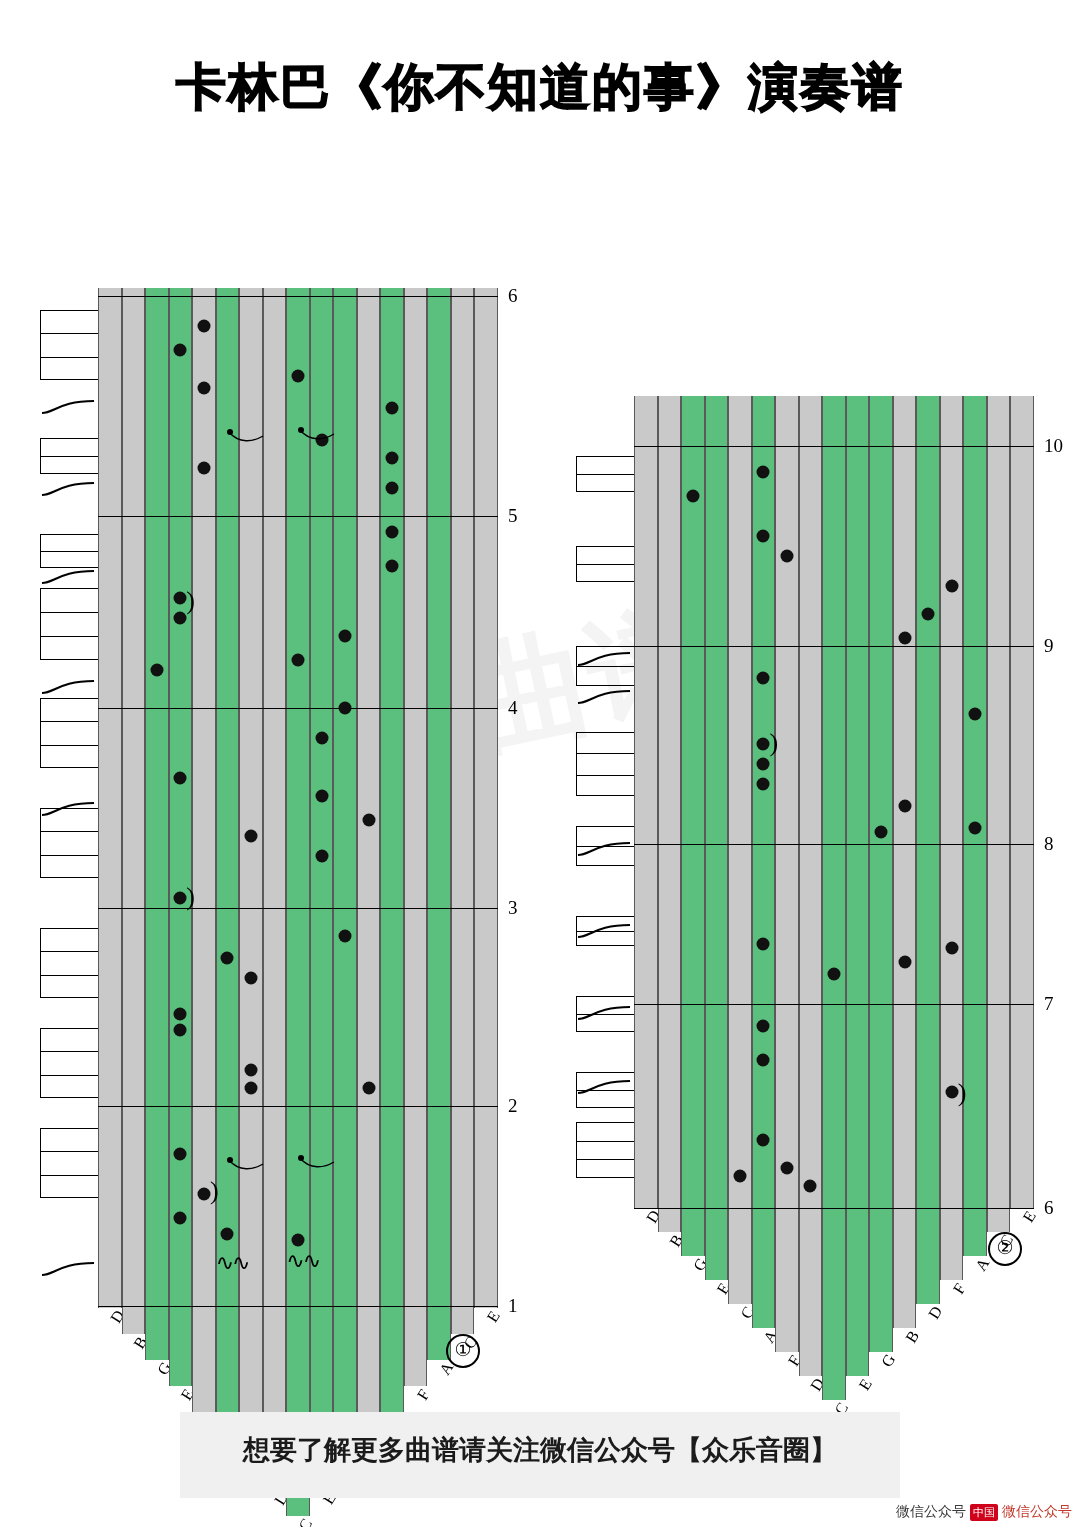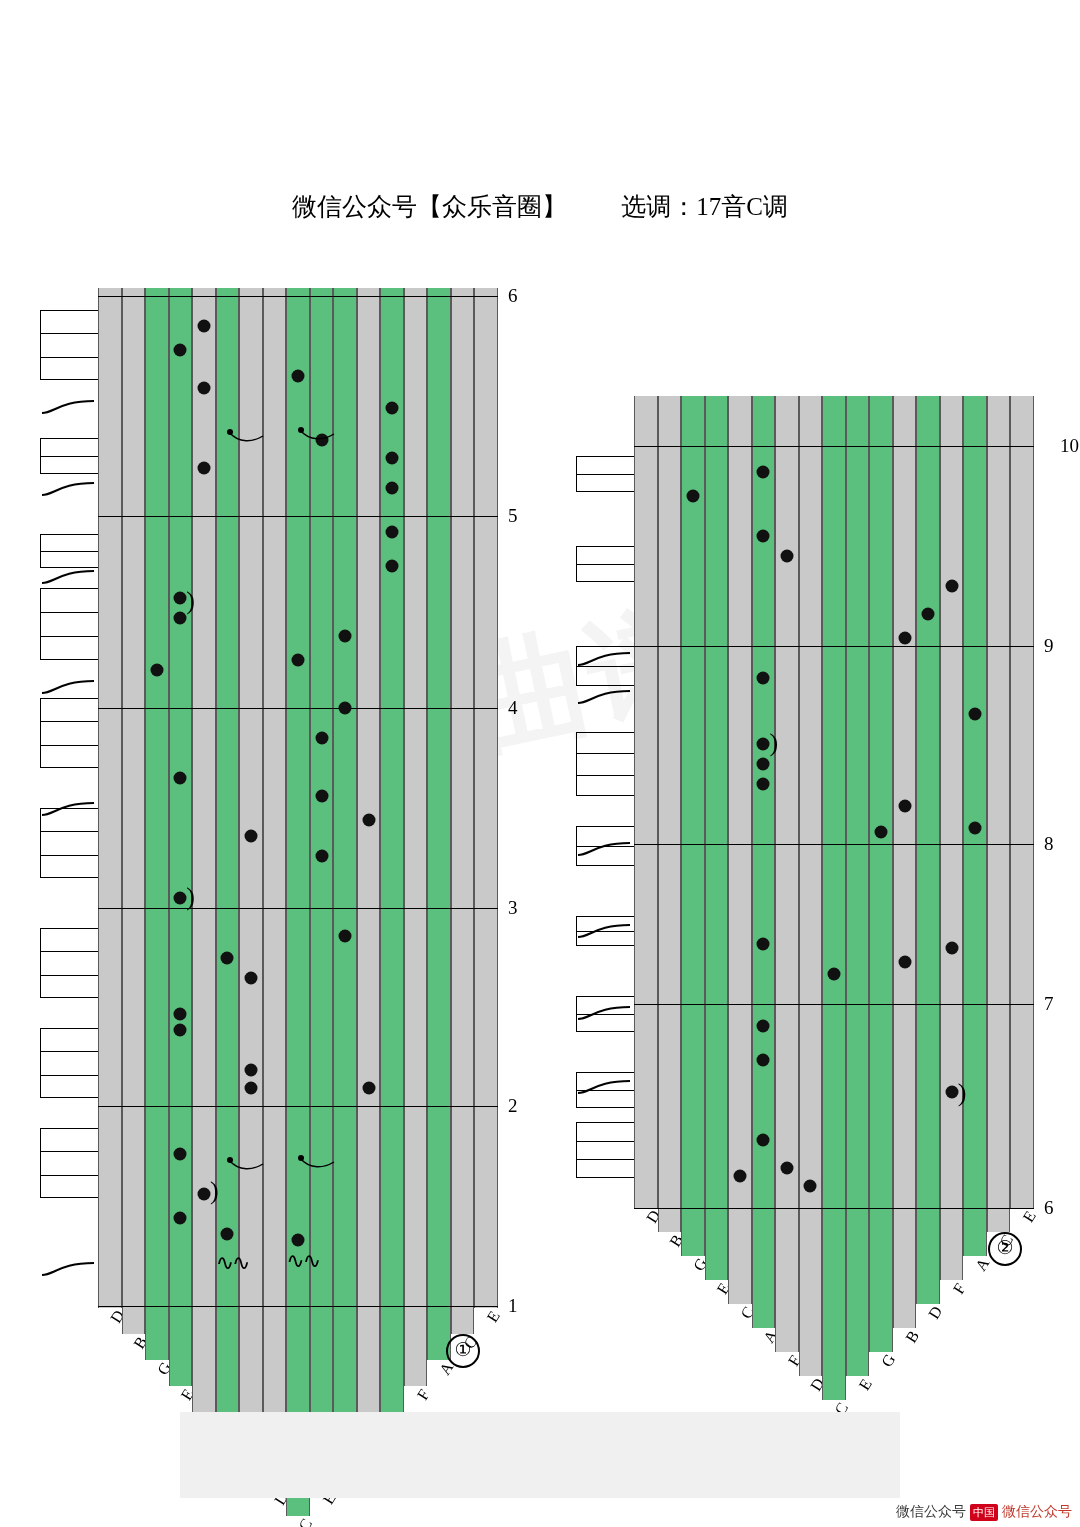--- a/index.html
+++ b/index.html
@@ -170,25 +170,22 @@
     pointer-events: none;
   }
 </style>
 </head>
 <body>
 
 <div class="page">
 
   <div class="watermark">曲谱</div>
 
-
-  <div class="subtitle-row">
-    <span class="wechat">微信公众号【众乐音圈】</span>
-    <span>选调：17音C调</span>
-  </div>
+  <div class="title">卡林巴《你不知道的事》演奏谱</div>
+
 
   <div class="tab" id="tab1" style="left:98px; top:288px; width:400px; height:1020px;">
       <div class="key grey" style="left: 0px; width: 23.5294px; height: 1020px;"></div>
       <div class="keylabel" style="left: 11.7647px; top: 1024px;">D</div>
       <div class="key grey" style="left: 23.5294px; width: 23.5294px; height: 1046px;"></div>
       <div class="keylabel" style="left: 35.2941px; top: 1050px;">B</div>
       <div class="key green" style="left: 47.0588px; width: 23.5294px; height: 1072px;"></div>
       <div class="keylabel" style="left: 58.8235px; top: 1076px;">G</div>
       <div class="key green" style="left: 70.5882px; width: 23.5294px; height: 1098px;"></div>
       <div class="keylabel" style="left: 82.3529px; top: 1102px;">E</div>
@@ -362,21 +359,21 @@
       <div class="keylabel" style="left: 294.118px; top: 912px;">D</div>
       <div class="key grey" style="left: 305.882px; width: 23.5294px; height: 884px;"></div>
       <div class="keylabel" style="left: 317.647px; top: 888px;">F</div>
       <div class="key green" style="left: 329.412px; width: 23.5294px; height: 860px;"></div>
       <div class="keylabel" style="left: 341.176px; top: 864px;">A</div>
       <div class="key grey" style="left: 352.941px; width: 23.5294px; height: 836px;"></div>
       <div class="keylabel" style="left: 364.706px; top: 840px;">C</div>
       <div class="key grey" style="left: 376.471px; width: 23.5294px; height: 812px;"></div>
       <div class="keylabel" style="left: 388.235px; top: 816px;">E</div>
       <div class="barline" style="top: 50px; width: 400px;"></div>
-      <div class="barnum" style="top: 50px; left: 426px;">10</div>
+      <div class="barnum" style="top: 50px; left: 410px;">10</div>
       <div class="barline" style="top: 250px; width: 400px;"></div>
       <div class="barnum" style="top: 250px; left: 410px;">9</div>
       <div class="barline" style="top: 448px; width: 400px;"></div>
       <div class="barnum" style="top: 448px; left: 410px;">8</div>
       <div class="barline" style="top: 608px; width: 400px;"></div>
       <div class="barnum" style="top: 608px; left: 410px;">7</div>
       <div class="barline" style="top: 812px; width: 400px;"></div>
       <div class="barnum" style="top: 812px; left: 410px;">6</div>
       <div class="note" style="left: 58.8235px; top: 100px;"></div>
       <div class="note" style="left: 129.412px; top: 76px;"></div>
@@ -443,20 +440,21 @@
       </svg>
       <svg width="58" height="22" style="position: absolute; left: -58px; top: 679px;">
         <path d="M2 18 C 14 18, 20 6, 54 6" stroke="#000" fill="none" stroke-width="2"></path>
       </svg>
     </div>
 
   <div class="circ-num" style="left:446px; top:1334px;">①</div>
   <div class="circ-num" style="left:988px; top:1232px;">②</div>
 
   <div class="footer-band"></div>
+  <div class="footer-text">想要了解更多曲谱请关注微信公众号【众乐音圈】</div>
 
   <div class="credit">
     <span>微信公众号</span>
     <span class="logo">中国</span>
     <span class="site">微信公众号</span>
   </div>
 
 </div>
 
 </body></html>

